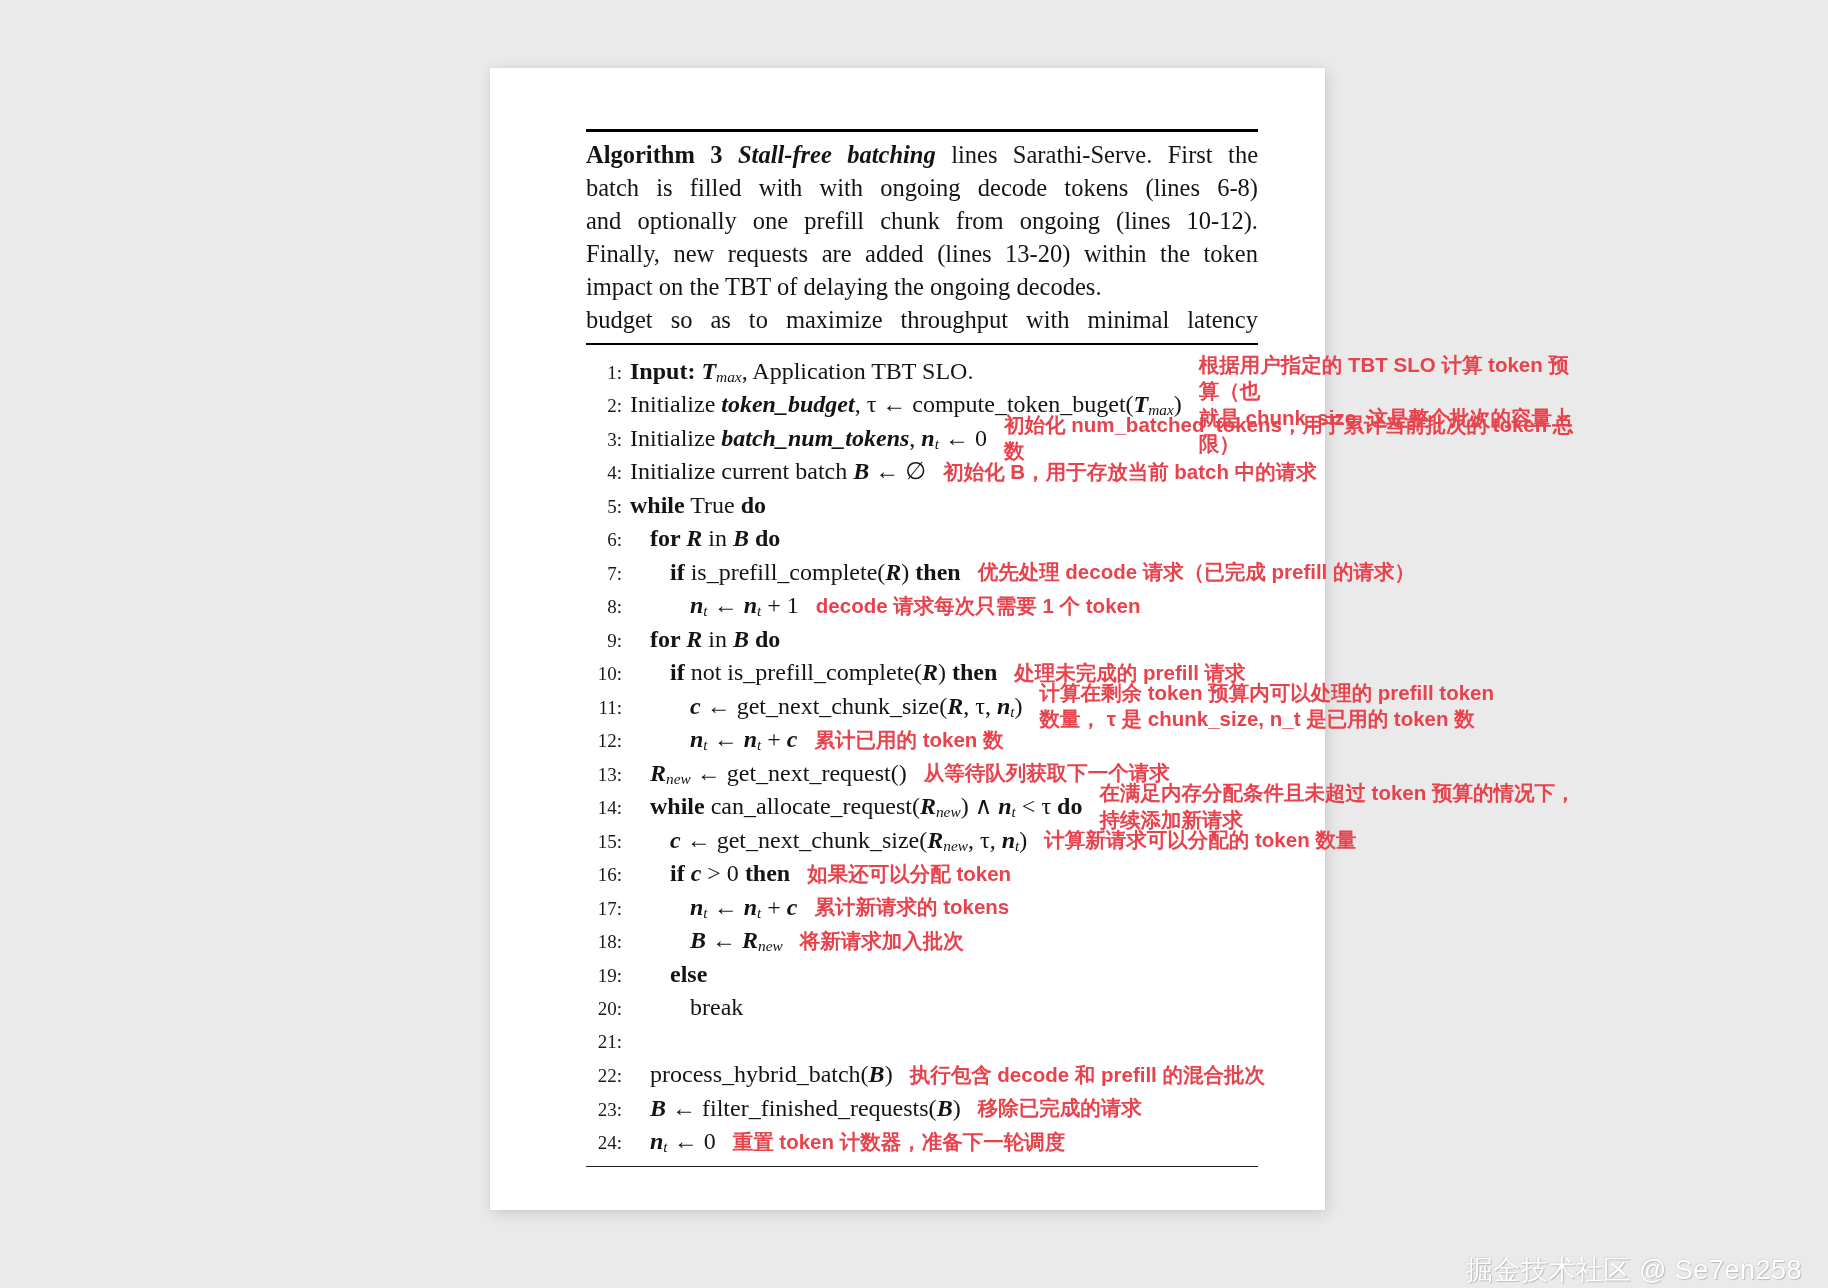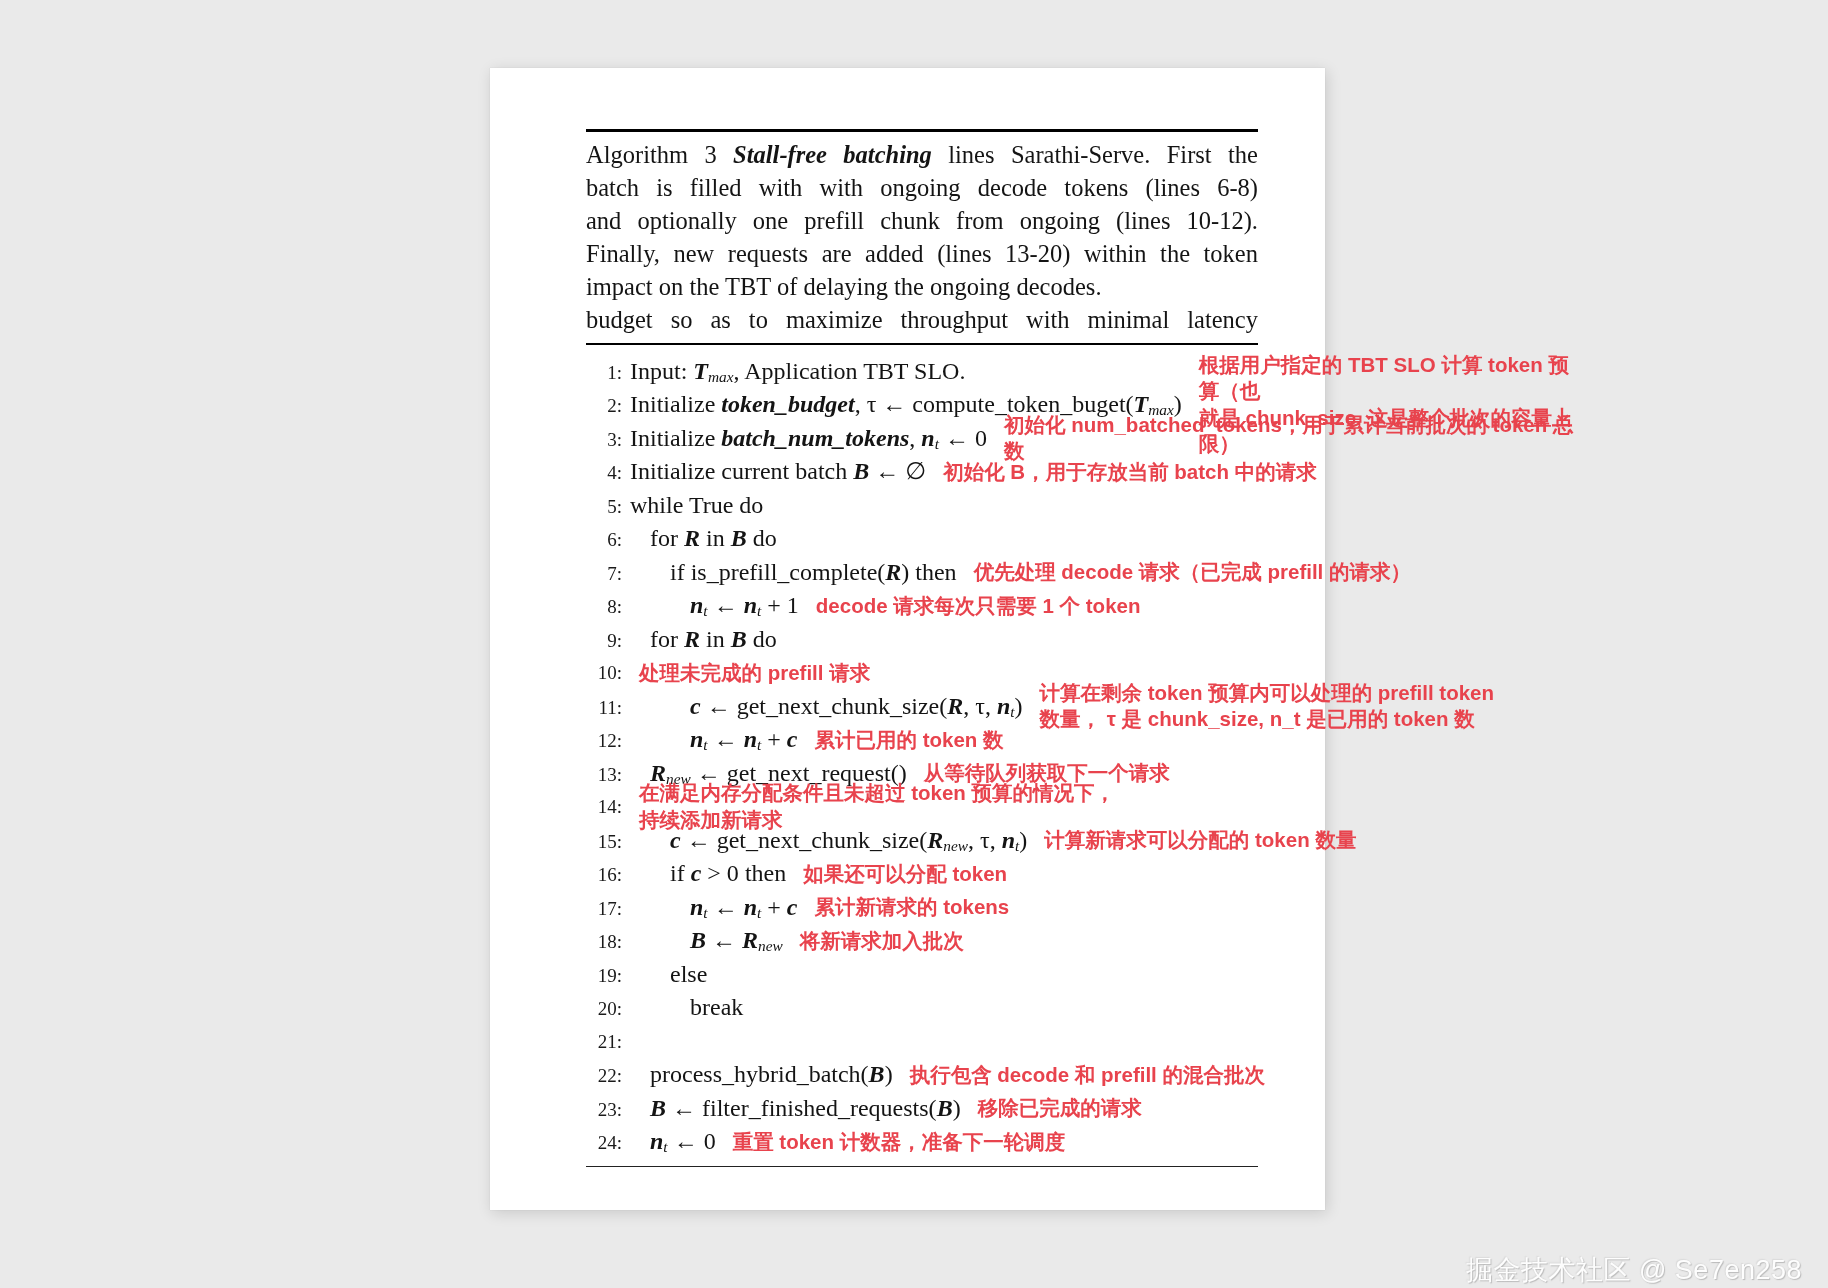--- a/index.html
+++ b/index.html
@@ -63,21 +63,21 @@
     display: inline-block;
     margin-left: 17px;
     font-family: "Liberation Sans", "DejaVu Sans", sans-serif;
     font-weight: 700;
     font-size: 20.5px;
     line-height: 26.5px;
     color: var(--red);
     white-space: pre-line;
   }
   
-  .seg-b  { font-weight: 400; margin-top: 35px; }
+  .seg-b  { font-weight: 700; margin-top: 35px; }
   .seg-i  { font-style: italic; font-weight: bold; }
   .seg-r  { font-style: normal; }
   .seg-is { font-style: italic; font-size: 0.64em; vertical-align: -0.22em; letter-spacing: 0; }
 
   .watermark {
     position: absolute;
     right: 26px; bottom: 0;
     font-family: "Liberation Sans", "DejaVu Sans", sans-serif;
     font-size: 27px;
     color: rgba(255,255,255,0.96);
@@ -138,40 +138,42 @@
           <span class="alg-num">8:</span>
           <span class="alg-code" style="margin-left: 68px;"><span class="seg-i">n</span><span class="seg-is">t</span><span class="seg-r"> ← </span><span class="seg-i">n</span><span class="seg-is">t</span><span class="seg-r"> + 1</span></span>
           <span class="alg-note">decode 请求每次只需要 1 个 token</span>
         </div>
         <div class="alg-row">
           <span class="alg-num">9:</span>
           <span class="alg-code" style="margin-left: 28px;"><span class="seg-b">for </span><span class="seg-i">R</span><span class="seg-r"> in </span><span class="seg-i">B</span><span class="seg-b"> do</span></span>
         </div>
         <div class="alg-row">
           <span class="alg-num">10:</span>
+          <span class="alg-code" style="margin-left: 48px;"><span class="seg-b">if </span><span class="seg-r">not is_prefill_complete(</span><span class="seg-i">R</span><span class="seg-r">) </span><span class="seg-b">then</span></span>
           <span class="alg-note">处理未完成的 prefill 请求</span>
         </div>
         <div class="alg-row">
           <span class="alg-num">11:</span>
           <span class="alg-code" style="margin-left: 68px;"><span class="seg-i">c</span><span class="seg-r"> ← get_next_chunk_size(</span><span class="seg-i">R</span><span class="seg-r">, τ, </span><span class="seg-i">n</span><span class="seg-is">t</span><span class="seg-r">)</span></span>
           <span class="alg-note">计算在剩余 token 预算内可以处理的 prefill token
 数量， τ 是 chunk_size, n_t 是已用的 token 数</span>
         </div>
         <div class="alg-row">
           <span class="alg-num">12:</span>
           <span class="alg-code" style="margin-left: 68px;"><span class="seg-i">n</span><span class="seg-is">t</span><span class="seg-r"> ← </span><span class="seg-i">n</span><span class="seg-is">t</span><span class="seg-r"> + </span><span class="seg-i">c</span></span>
           <span class="alg-note">累计已用的 token 数</span>
         </div>
         <div class="alg-row">
           <span class="alg-num">13:</span>
           <span class="alg-code" style="margin-left: 28px;"><span class="seg-i">R</span><span class="seg-is">new</span><span class="seg-r"> ← get_next_request()</span></span>
           <span class="alg-note">从等待队列获取下一个请求</span>
         </div>
         <div class="alg-row">
           <span class="alg-num">14:</span>
+          <span class="alg-code" style="margin-left: 28px;"><span class="seg-b">while </span><span class="seg-r">can_allocate_request(</span><span class="seg-i">R</span><span class="seg-is">new</span><span class="seg-r">) ∧ </span><span class="seg-i">n</span><span class="seg-is">t</span><span class="seg-r"> &lt; τ </span><span class="seg-b">do</span></span>
           <span class="alg-note">在满足内存分配条件且未超过 token 预算的情况下，
 持续添加新请求</span>
         </div>
         <div class="alg-row">
           <span class="alg-num">15:</span>
           <span class="alg-code" style="margin-left: 48px;"><span class="seg-i">c</span><span class="seg-r"> ← get_next_chunk_size(</span><span class="seg-i">R</span><span class="seg-is">new</span><span class="seg-r">, τ, </span><span class="seg-i">n</span><span class="seg-is">t</span><span class="seg-r">)</span></span>
           <span class="alg-note">计算新请求可以分配的 token 数量</span>
         </div>
         <div class="alg-row">
           <span class="alg-num">16:</span>

